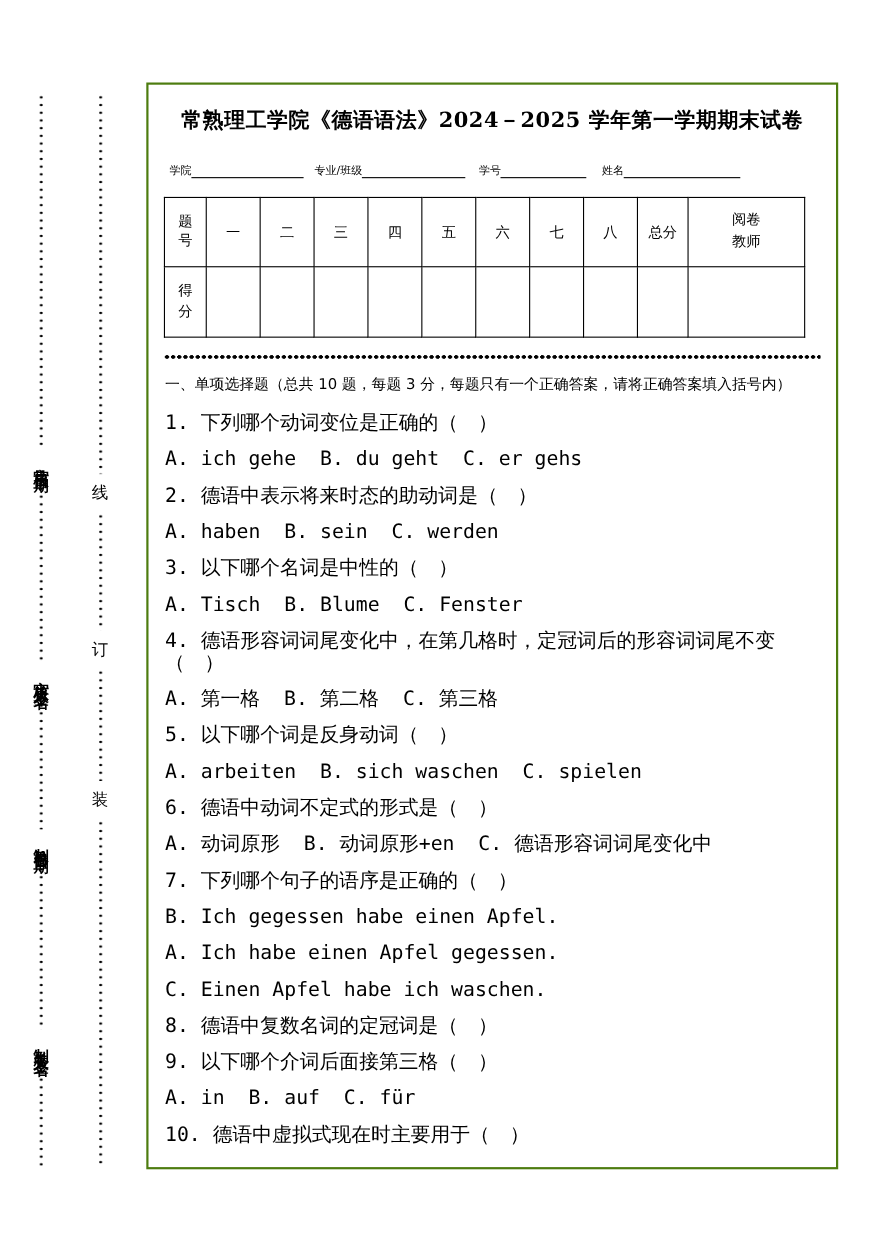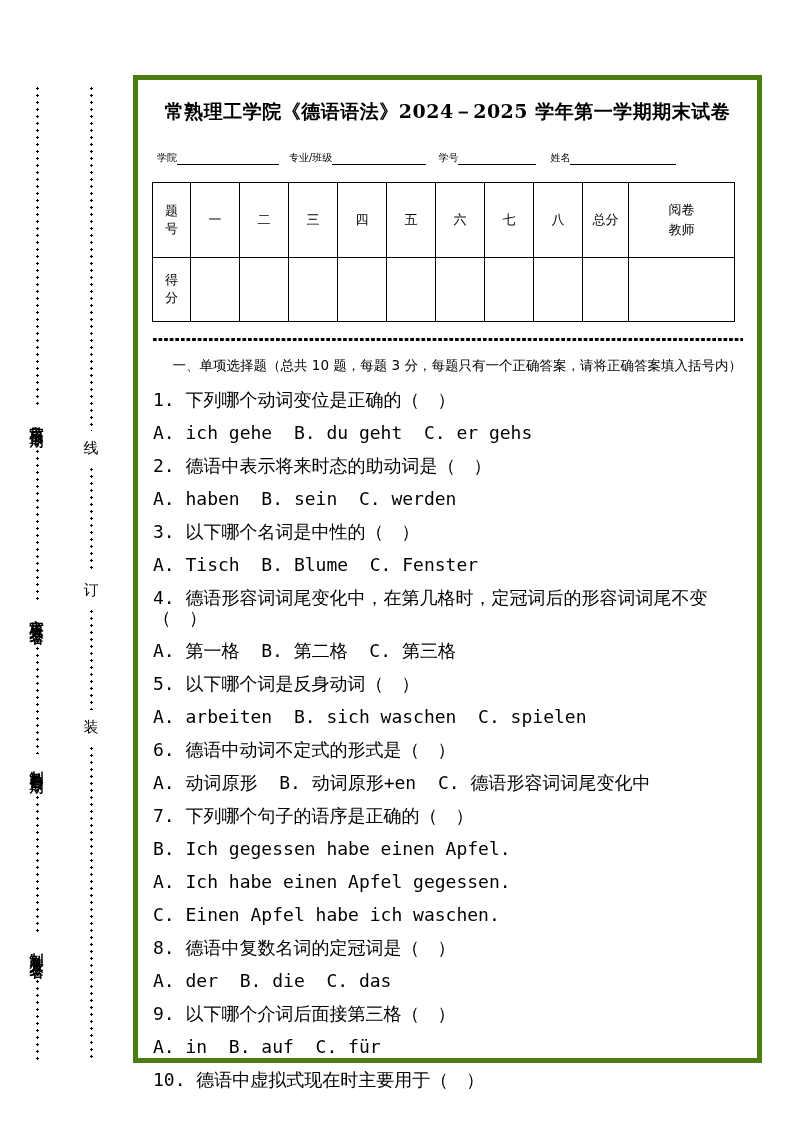--- a/index.html
+++ b/index.html
@@ -26,53 +26,52 @@
   .vlabel {
     writing-mode:vertical-rl; text-orientation:mixed;
     font-size:14px; font-weight:bold; letter-spacing:3px;
     padding:6px 0; white-space:nowrap;
   }
   .vchar { font-size:15px; padding:8px 0; }
 
   
   .exam-box {
     position:absolute; left:133px; top:75px; width:629px; height:988px;
-    border:5px solid #4d7c0f; padding:14px 14px 0 14px; background:#fff;
+    border:2px solid #4d7c0f; padding:14px 14px 0 14px; background:#fff;
   }
   .title {
     text-align:center; font-family:"DejaVu Serif","Liberation Serif",serif;
     font-size:19px; font-weight:bold; margin-top:5px; letter-spacing:0.5px;
   }
   .info-row {
     display:flex; align-items:flex-end; margin:24px 2px 0 5px; font-size:10px;
   }
   .info-row .lbl { white-space:nowrap; }
   .blank { display:inline-block; border-bottom:1.2px solid #000; height:16px; }
   .blank.b1 { width:102px; margin-right:10px; }
   .blank.b2 { width:94px;  margin-right:12px; }
   .blank.b3 { width:78px;  margin-right:14px; }
   .blank.b4 { width:106px; }
 
   table.score { border-collapse:collapse; table-layout:fixed; width:583px; margin:17px 0 0 0; }
   table.score td { border:1.6px solid #000; text-align:center; vertical-align:middle; font-size:13px; padding:1px; }
   table.score tr.r1 td { height:48px; }
   table.score tr.r2 td { height:37px; }
   .stack2 { width:1.15em; margin:12px auto; word-break:break-all; line-height:1.4; }
-  .stack4 { width:2.3em;  margin:16px auto; word-break:break-all; line-height:1.55; }
+  .stack4 { width:2.3em;  margin:4px auto; word-break:break-all; line-height:1.55; }
 
   .dotted-sep {
     height:5px; margin:15px 0 13px 0;
     background-image:radial-gradient(circle,#000 1.7px,transparent 2px);
     background-size:5.6px 5px; background-repeat:repeat-x; background-position:left center;
   }
 
   .intro {
     font-size:13.5px; line-height:20px; margin:4px 1px 15px 1px;
     white-space:pre-wrap;
-    text-align:right;
   }
   .q-line {
     font-size:18px; line-height:20px; margin:0 1px 13px 1px;
     white-space:pre-wrap;
     font-family:"DejaVu Sans Mono","Liberation Mono",monospace;
   }
 
   .footer {
     position:absolute; left:133px; top:1071px; width:629px;
     text-align:center; font-size:13px; font-weight:bold;
@@ -184,21 +183,20 @@
     <p class="q-line">A. 第一格  B. 第二格  C. 第三格</p>
     <p class="q-line">5. 以下哪个词是反身动词（　）</p>
     <p class="q-line">A. arbeiten  B. sich waschen  C. spielen</p>
     <p class="q-line">6. 德语中动词不定式的形式是（　）</p>
     <p class="q-line">A. 动词原形  B. 动词原形+en  C. 德语形容词词尾变化中</p>
     <p class="q-line">7. 下列哪个句子的语序是正确的（　）</p>
     <p class="q-line">B. Ich gegessen habe einen Apfel.</p>
     <p class="q-line">A. Ich habe einen Apfel gegessen.</p>
     <p class="q-line">C. Einen Apfel habe ich waschen.</p>
     <p class="q-line">8. 德语中复数名词的定冠词是（　）</p>
-    <p class="q-line">A. der  B. die  C. das</p>
     <p class="q-line">9. 以下哪个介词后面接第三格（　）</p>
     <p class="q-line">A. in  B. auf  C. für</p>
     <p class="q-line">10. 德语中虚拟式现在时主要用于（　）</p>
 
   </div>
 
 
 </div>
 
 </body></html>

